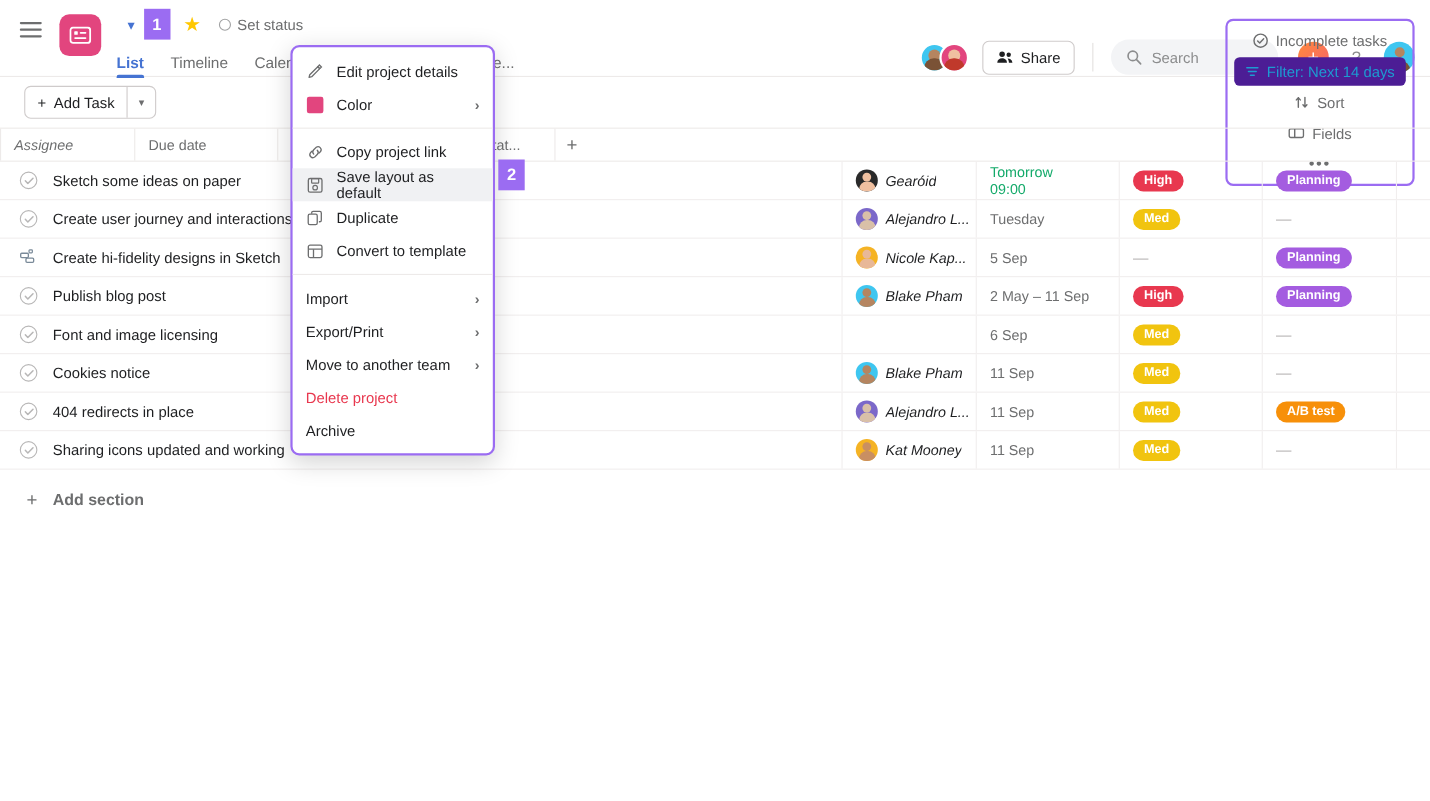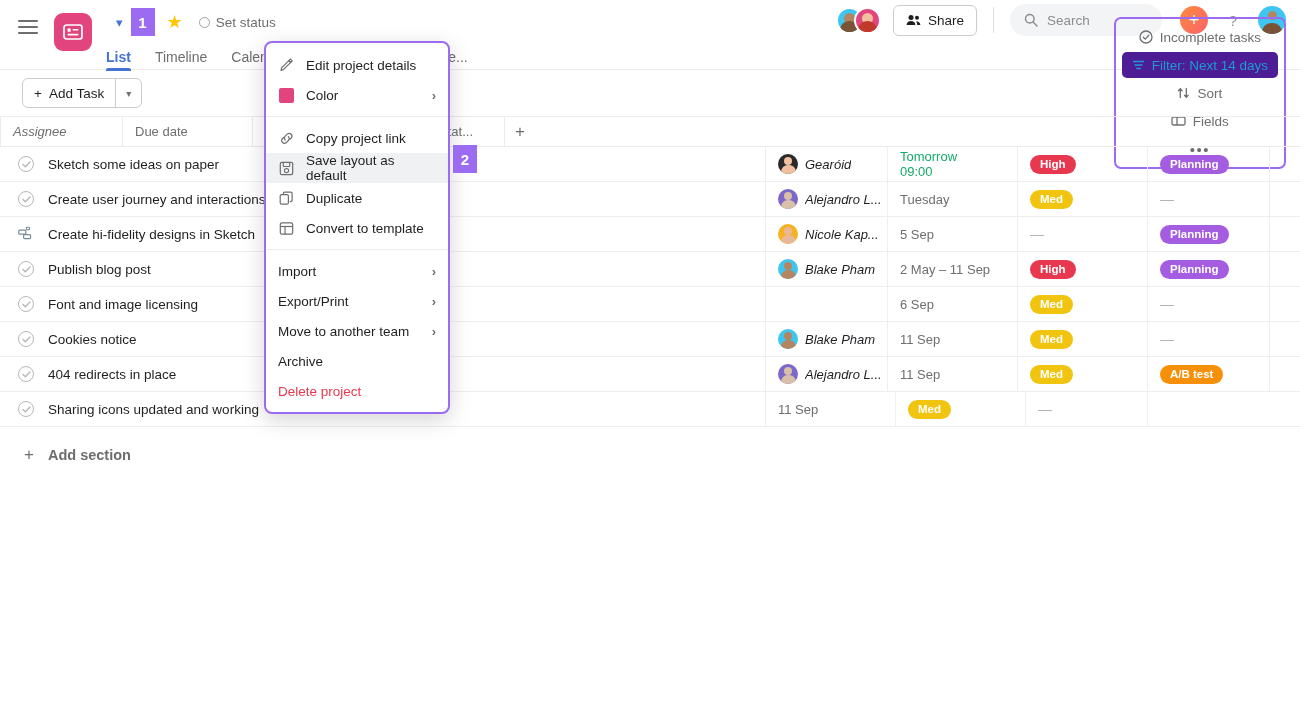--- a/index.html
+++ b/index.html
@@ -65,21 +65,21 @@
     font-size: 14px; color: #6d6e6f; cursor: pointer; padding-bottom: 6px;
     position: relative; white-space: nowrap;
   }
   .tab.active { color: #4573d2; font-weight: bold; }
   .tab.active::after {
     content: ''; position: absolute; left: 0; right: 0; bottom: 0;
     height: 3px; background: #4573d2; border-radius: 2px 2px 0 0;
   }
   .topbar-right {
     margin-left: auto; display: flex; align-items: center; gap: 0;
-    padding: 4px 14px 0 0;
+    padding: 36px 14px 0 0;
   }
   .avatar-group { display: flex; margin-right: 12px; }
   .av {
     width: 27px; height: 27px; border-radius: 50%;
     border: 2px solid #fff; overflow: hidden; position: relative;
     display:flex; align-items:flex-end; justify-content:center;
   }
   .av + .av { margin-left: -9px; }
   .av .head { width: 11px; height: 11px; border-radius: 50%; position:absolute; top:4px; }
   .av .body { width: 19px; height: 11px; border-radius: 9px 9px 0 0; position:absolute; bottom:0; }
@@ -555,20 +555,27 @@
       </div>
       <div class="row">
         <div class="c-task">
           <span class="check">
             <svg width="9" height="7" viewBox="0 0 9 7">
               <path d="M1 3.4l2.3 2.4L8 1" fill="none" stroke="#b8b7b7" stroke-width="1.4" stroke-linecap="round" stroke-linejoin="round"></path>
             </svg>
           </span>
           <span class="task-name">Sharing icons updated and working</span>
         </div>
+        <div class="c-assignee">
+          <span class="mini-av" style="background:#f5b324">
+            <span class="h" style="background:#c98f62"></span>
+            <span class="b" style="background:#c98f62"></span>
+          </span>
+          <span class="a-name">Kat Mooney</span>
+        </div>
         <div class="c-due">
           <span class="due-txt">11 Sep</span>
         </div>
         <div class="c-pri">
           <span class="pill" style="background:#f1c40f">Med</span>
         </div>
         <div class="c-launch">
           <span class="dash">—</span>
         </div>
         <div class="c-plus"></div>
@@ -643,20 +650,20 @@
       <span class="chev">›</span>
     </div>
     <div class="mi noic">
       <span class="lbl-txt">Export/Print</span>
       <span class="chev">›</span>
     </div>
     <div class="mi noic">
       <span class="lbl-txt">Move to another team</span>
       <span class="chev">›</span>
     </div>
+    <div class="mi danger noic">
+      <span class="lbl-txt">Delete project</span>
+    </div>
     <div class="mi noic">
       <span class="lbl-txt">Archive</span>
     </div>
-    <div class="mi danger noic">
-      <span class="lbl-txt">Delete project</span>
-    </div>
   </div>
 <div class="badge2">2</div>
 
 </body></html>

